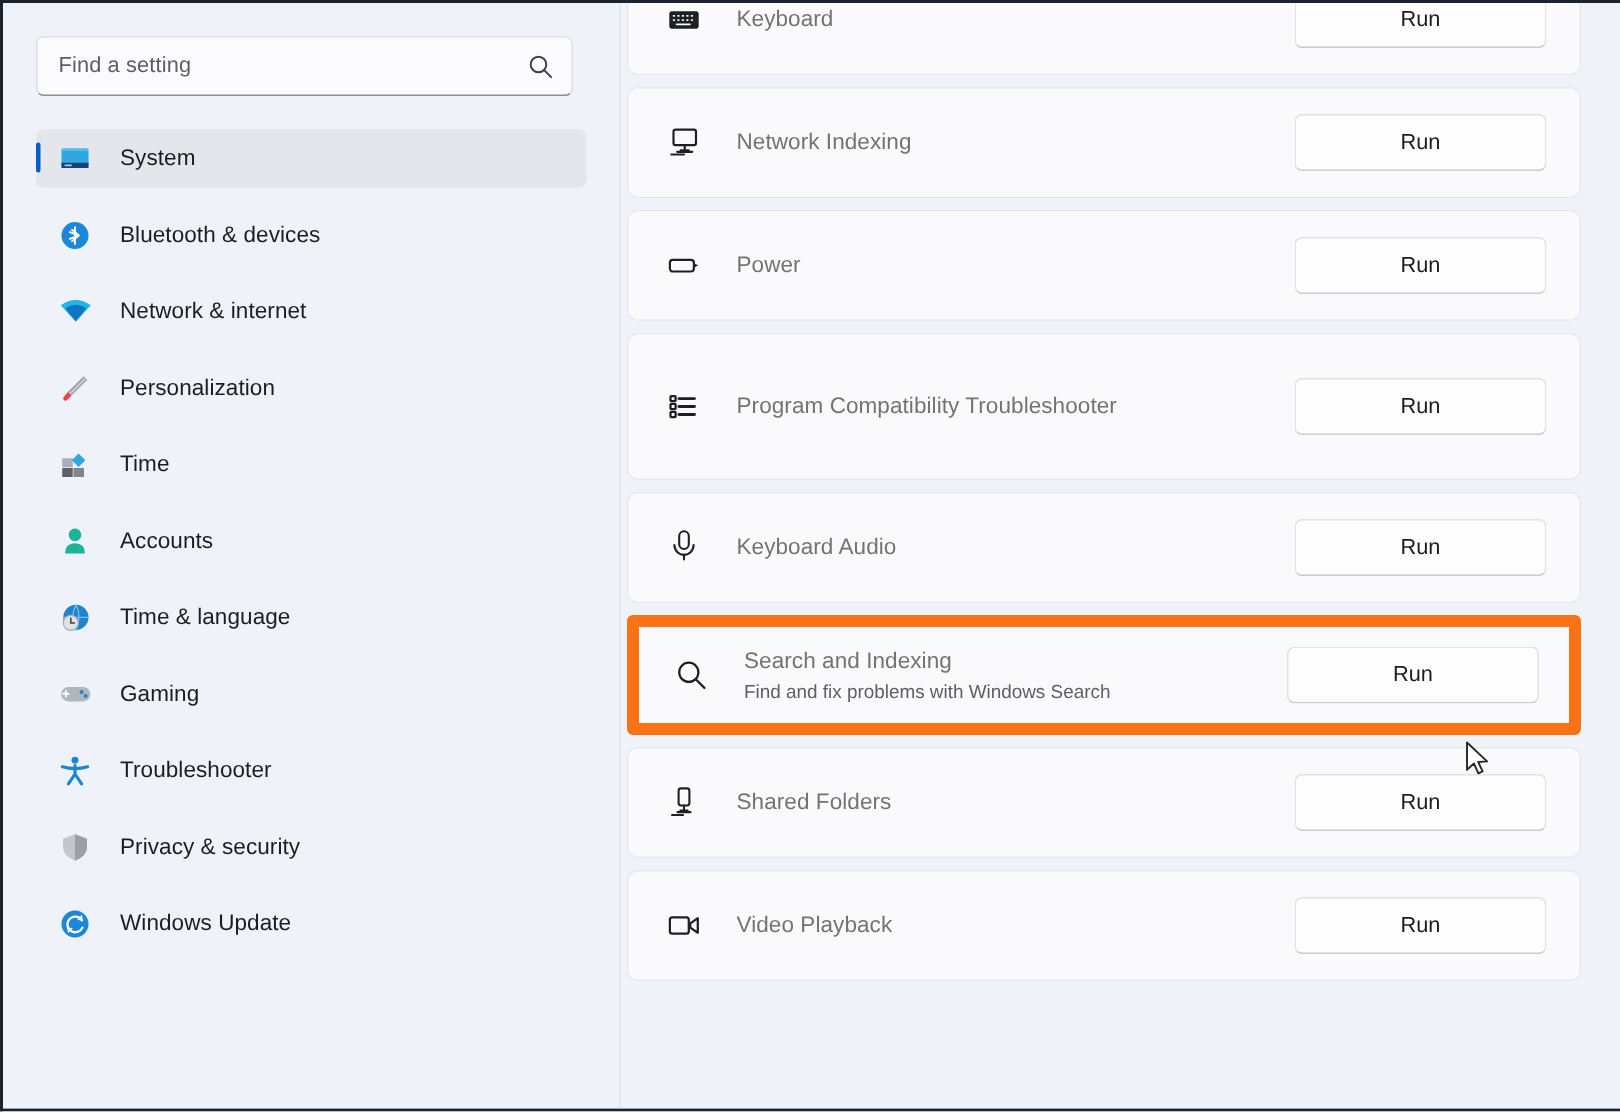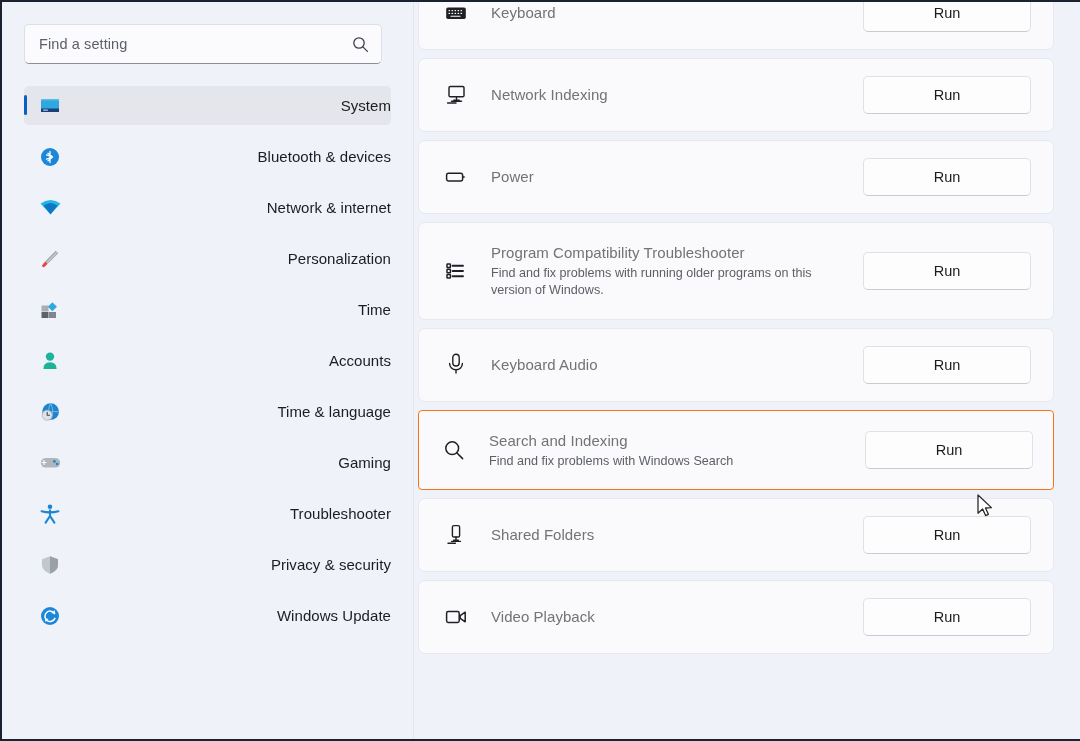--- a/index.html
+++ b/index.html
@@ -88,21 +88,20 @@
 
   .nav-item {
     height: 39px;
     display: flex;
     align-items: center;
     border-radius: 5px;
     padding-left: 14px;
     position: relative;
     margin-bottom: 12px;
     cursor: default;
-    justify-content: space-between;
   }
   .nav-item.selected {
     background: #e4e6ec;
   }
   .nav-item.selected::before {
     content: "";
     position: absolute;
     left: 0px;
     top: 9px;
     width: 3px;
@@ -151,21 +150,21 @@
     display: flex;
     align-items: center;
     padding: 0 22px 0 24px;
     margin-bottom: 8px;
     position: relative;
   }
 
   .card.tall { min-height: 98px; }
 
   .card.highlighted {
-    border: 1px solid #f97316;
+    border: 8px solid #f97316;
     border-radius: 4px;
     padding: 0 20px 0 22px;
     min-height: 80px;
   }
 
   .card-icon {
     width: 26px; height: 26px;
     margin-right: 22px;
     flex-shrink: 0;
     color: #1f2024;
@@ -432,21 +431,20 @@
             <rect x="3" y="5" width="3.4" height="3.4" rx="0.5" stroke-width="1.5"></rect>
             <rect x="3" y="10.3" width="3.4" height="3.4" rx="0.5" stroke-width="1.5"></rect>
             <rect x="3" y="15.6" width="3.4" height="3.4" rx="0.5" stroke-width="1.5"></rect>
             <line x1="8.6" y1="6.7" x2="19" y2="6.7" stroke-width="1.9" stroke-linecap="round"></line>
             <line x1="8.6" y1="12" x2="19" y2="12" stroke-width="1.9" stroke-linecap="round"></line>
             <line x1="8.6" y1="17.3" x2="19" y2="17.3" stroke-width="1.9" stroke-linecap="round"></line>
           </svg>
         </span>
         <div class="card-text">
           <div class="card-title">Program Compatibility Troubleshooter</div>
-          <div class="card-desc">Find and fix problems with running older programs on this version of Windows.</div>
         </div>
         <button class="run-btn">Run</button>
       </div>
 
       <div class="card">
         <span class="card-icon">
           <svg width="24" height="24" viewBox="0 0 24 24" fill="none" stroke="currentColor" stroke-width="1.4" stroke-linecap="round">
             <path d="M8.8 4.4 a3.2 3.2 0 0 1 6.4 0 v5.4 a3.2 3.2 0 0 1 -6.4 0 Z"></path>
             <path d="M5.6 10.4 a6.4 6.4 0 0 0 12.8 0"></path>
             <line x1="12" y1="16.8" x2="12" y2="20"></line>

